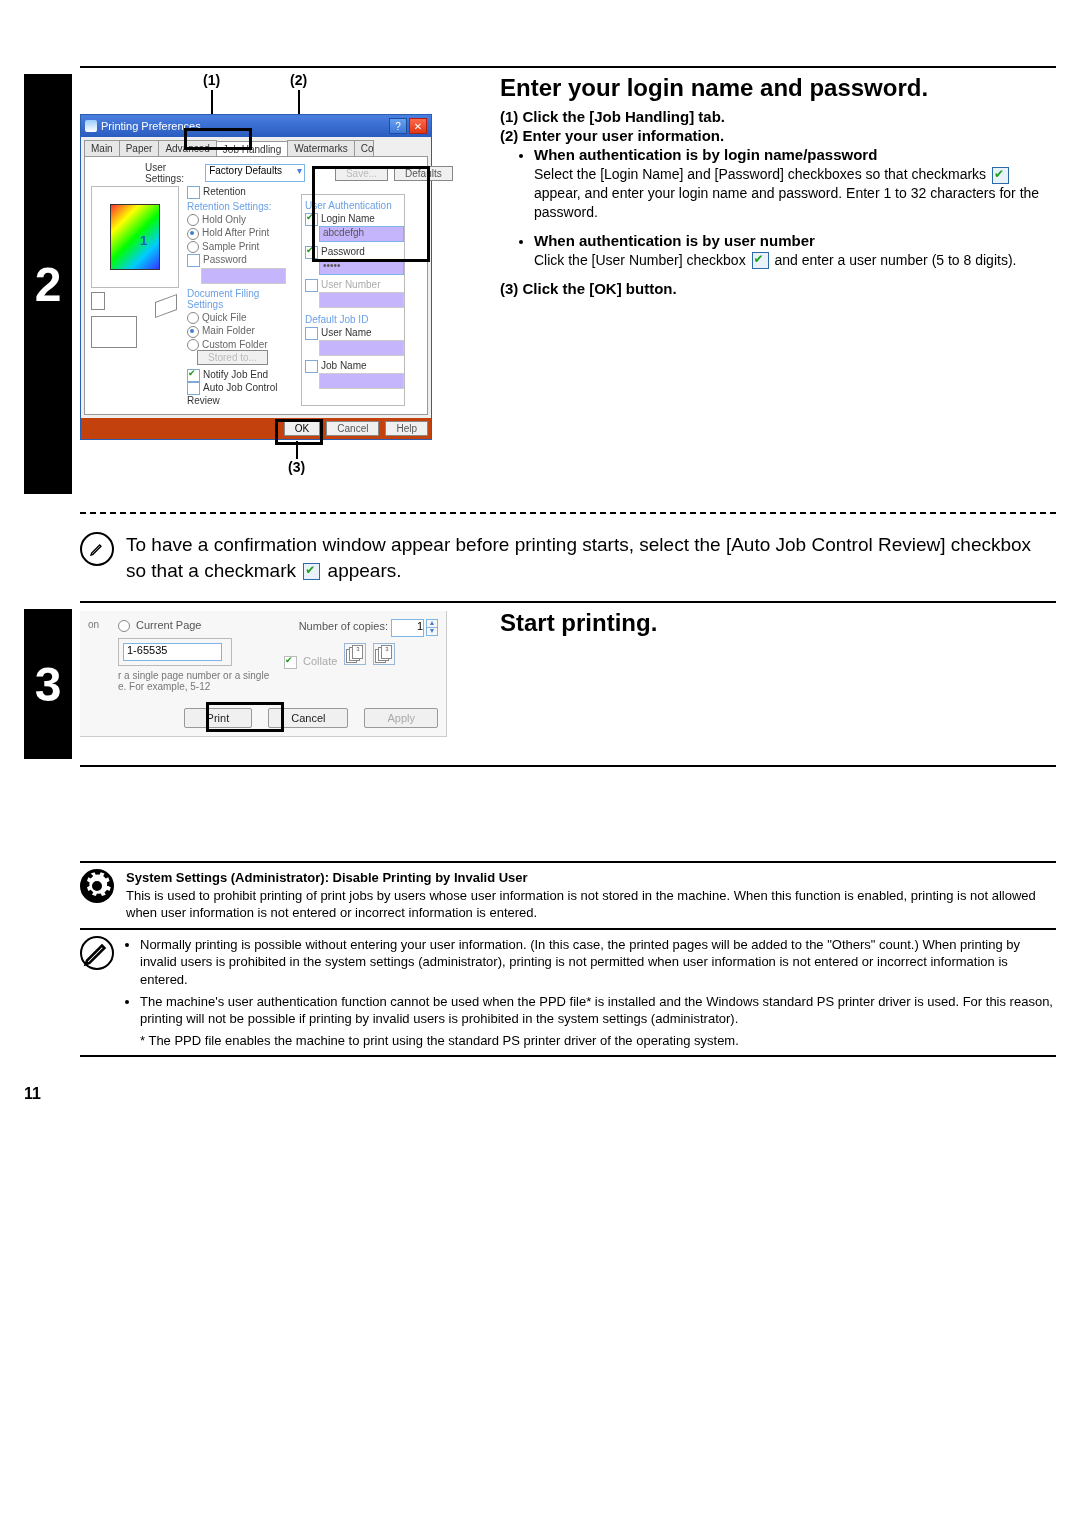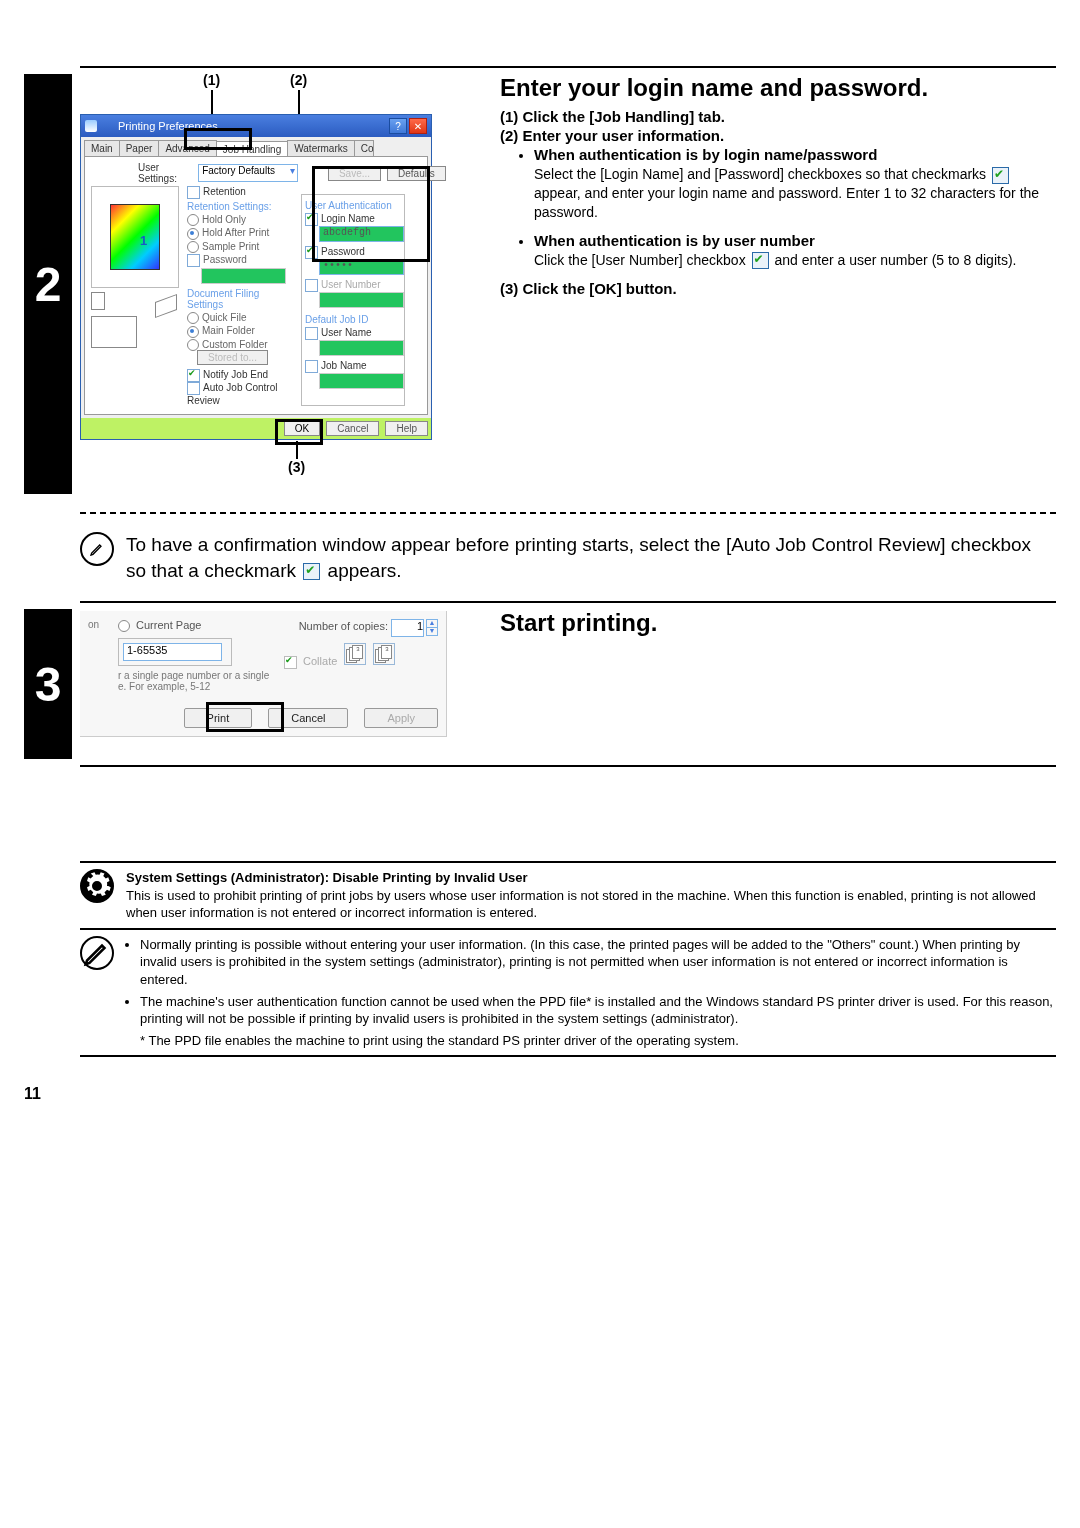--- a/index.html
+++ b/index.html
@@ -143,21 +143,21 @@
   }
   .winbox .titlebar {
     background: linear-gradient(#4a7fe0, #2b5bc0);
     color: #fff;
     padding: 3px 4px;
     display: flex;
     justify-content: space-between;
     align-items: center;
     font-size: 11px;
   }
-  .titlebar .tb-left { display:flex; align-items:flex-end; gap:21px; }
+  .titlebar .tb-left { display:flex; align-items:flex-end; gap:4px; }
   .titlebar .tb-icon {
     width: 12px; height: 12px;
     display:inline-block;
     background: linear-gradient(#9cf, #fff);
     border-radius:2px;
   }
   .titlebar .tb-right { display:flex; gap:2px; }
   .titlebar .tb-btn {
     width: 16px; height: 14px;
     background: linear-gradient(#68a0f0,#3f78d8);
@@ -212,27 +212,27 @@
   }
   .tiny-label { font-size:10px; color:#333; }
   .col2 { width: 108px; }
   .col3 { width: 96px; border:1px solid #bbb; padding:3px; }
   .sec-header { font-size:10px; color:#6aa0e8; margin:2px 0; }
   .cb { display:inline-block; width:11px; height:11px; border:1px solid #7faad8; background:#fff; margin-right:3px; vertical-align:middle; position:relative;}
   .cb.checked::after { content:"✔"; color:#1a9a1a; font-size:9px; position:absolute; left:0; top:-2px; }
   .rb { display:inline-block; width:10px; height:10px; border:1px solid #888; border-radius:50%; background:#fff; margin-right:3px; vertical-align:middle; position:relative;}
   .rb.on::after { content:""; position:absolute; width:4px; height:4px; background:#3d7fd6; border-radius:50%; left:2px; top:2px; }
   .inp {
-    border: 1px solid #7eb4e8; background:#22c55e; height:14px; width:80px;
-    font-size:10px; padding-left:3px; color:#555;font-family:Liberation Mono, monospace;
+    border: 1px solid #7eb4e8; background:#c4b5fd; height:14px; width:80px;
+    font-size:10px; padding-left:3px; color:#555;
   }
   .box-list label { display:block; font-size:10px; color:#666; margin:1px 0;}
   .ok-row {
     display:flex; justify-content:flex-end; gap:6px;
-    padding: 3px 3px; background:#bef264;
+    padding: 3px 3px; background:#c2410c;
   }
   .callout-label {
     position:absolute; font-weight:700; font-size:14px; text-align:center;
   }
   .highlight-frame {
     position:absolute; border:3px solid #000;
   }
   .stem-line {
     position:absolute; background:#000;
   }
@@ -317,21 +317,21 @@
           <span class="tab">Main</span>
           <span class="tab">Paper</span>
           <span class="tab">Advanced</span>
           <span class="tab active">Job Handling</span>
           <span class="tab">Watermarks</span>
           <span class="tab" style="width:6px;overflow:hidden;">Color</span>
         </div>
 
         <div class="panel">
 
-          <div style="position:absolute; left:13px; top:5px; display:flex; align-items:center; gap:6px;">
+          <div style="position:absolute; left:20px; top:5px; display:flex; align-items:center; gap:6px;">
             <span class="tiny-label" style="margin-left:40px;">User Settings:</span>
             <span class="drop">Factory Defaults</span>
             <span class="small-btn" style="color:#bbb;margin-left:24px;">Save...</span>
             <span class="small-btn">Defaults</span>
           </div>
 
           <div class="preview-col" style="margin-top:24px;">
             <div class="preview-box" style="position:relative;">
               <div class="grad-rect"></div>
               <span style="position:absolute;left:48px;top:46px;color:#1a58c8;font-weight:700;font-size:13px;">1</span>

